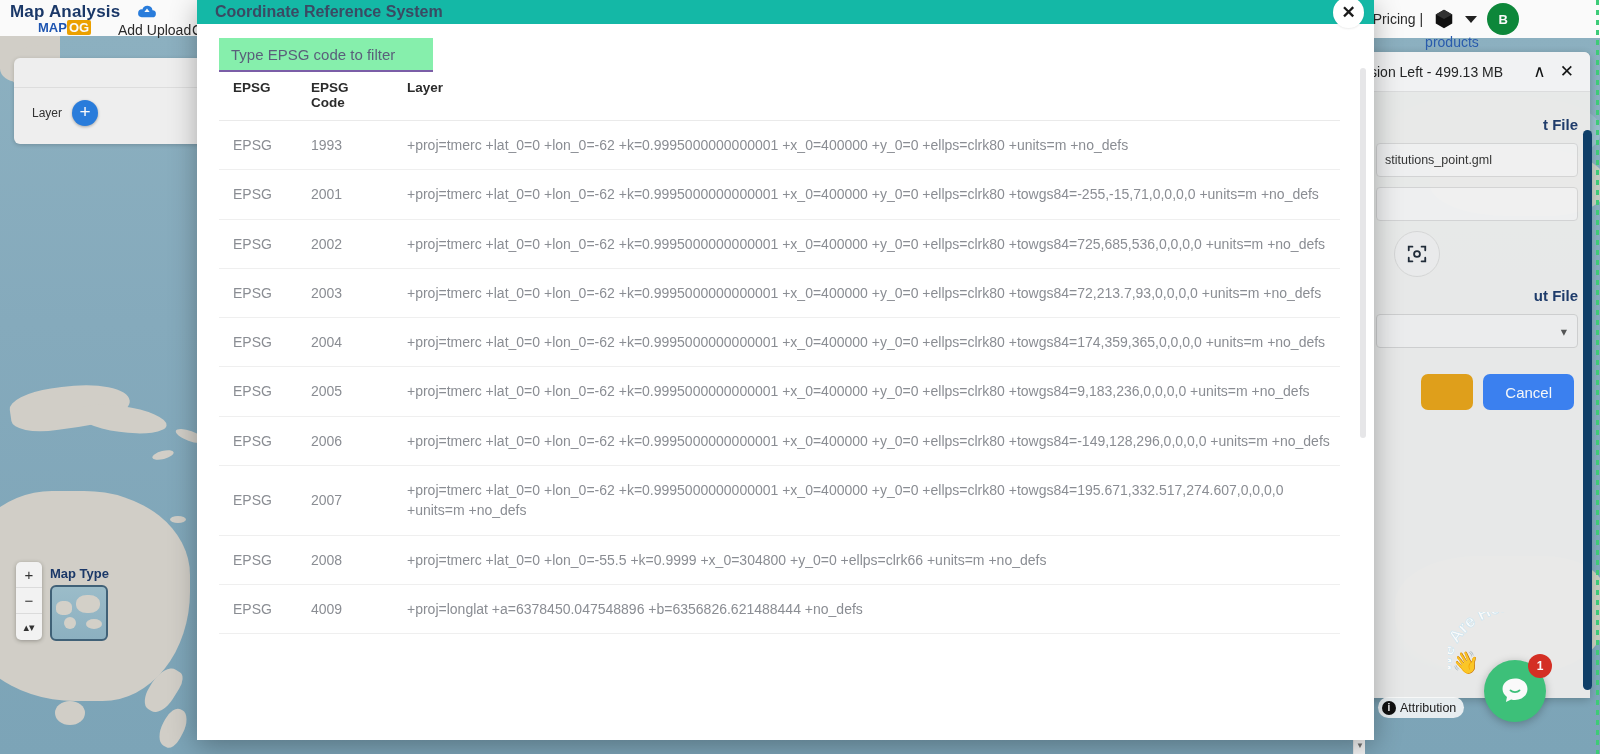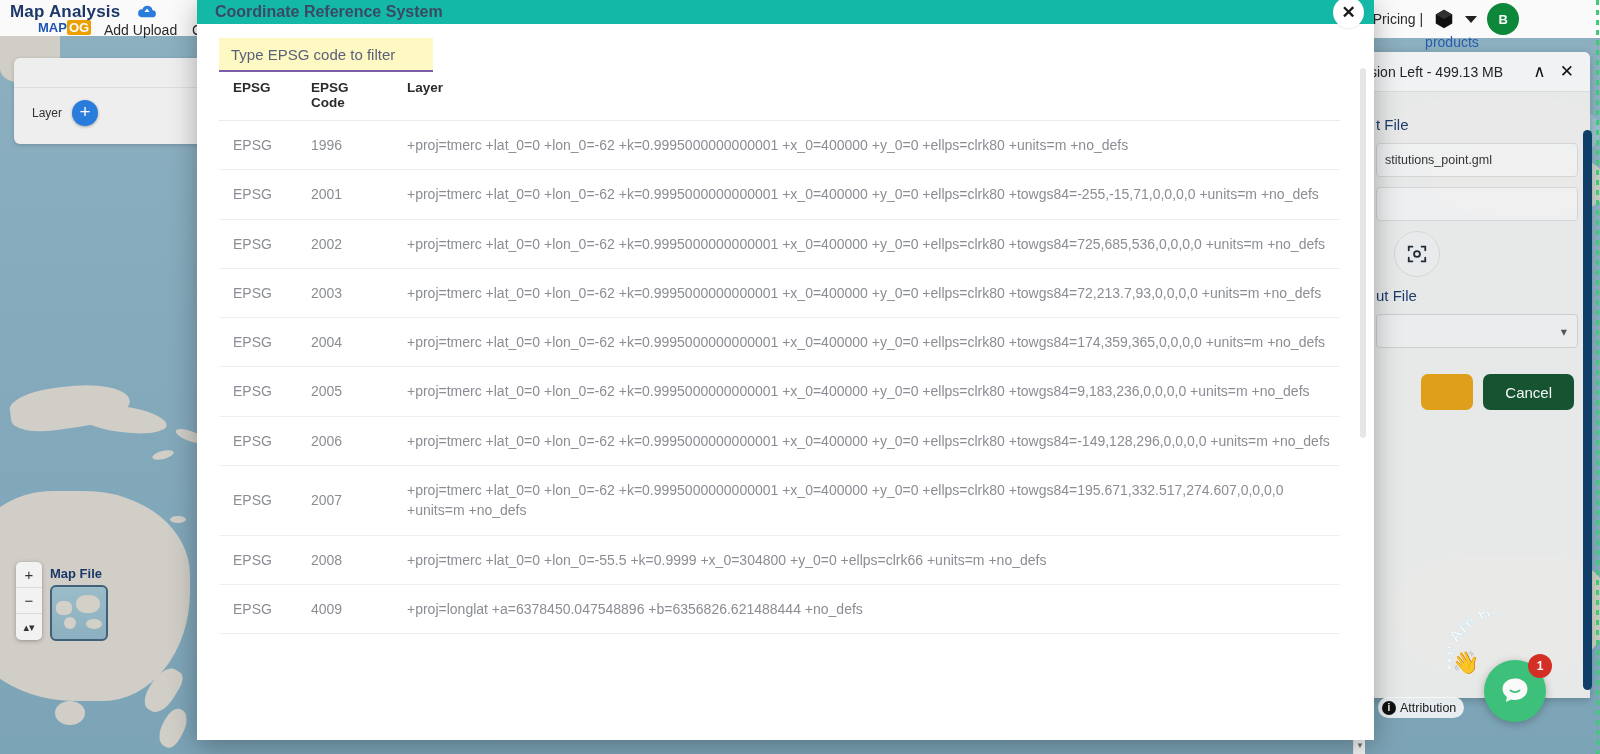--- a/index.html
+++ b/index.html
@@ -113,40 +113,40 @@
     background: #f0f0ef; border-radius: 6px 6px 0 0; box-shadow: 0 2px 10px rgba(0,0,0,.22);
     z-index: 4; overflow: hidden; opacity: .97;
   }
   .tp-head {
     height: 40px; display: flex; align-items: center; justify-content: flex-end;
     gap: 14px; padding-right: 16px; background: #fafafa; border-bottom: 1px solid #e3e3e3;
   }
   .tp-title { font-size: 14px; color: #222; margin-right: auto; padding-left: 6px; white-space: nowrap; }
   .tp-icon { font-size: 17px; color: #111; }
   .tp-body { padding: 14px 12px; }
-  .tp-sec-title { font-size: 15px; font-weight: normal; color: #1c3a6b; margin: 10px 0 10px 0; }
+  .tp-sec-title { font-size: 15px; font-weight: bold; color: #1c3a6b; margin: 10px 0 10px 0; text-align: right; }
   .tp-field {
     height: 34px; border: 1px solid #dadada; border-radius: 4px; background: #f7f7f7;
     font-size: 12.5px; color: #333; display: flex; align-items: center; padding: 0 8px;
     margin-bottom: 10px; white-space: nowrap; overflow: hidden;
   }
   .crs-btn {
     width: 46px; height: 46px; border-radius: 50%; border: 1px solid #dcdcdc;
     background: #f2f2f2; display: flex; align-items: center; justify-content: center;
     margin: 4px 0 10px 18px;
   }
   .tp-select {
     height: 34px; border: 1px solid #d5d5d5; border-radius: 4px; background: #f4f4f4;
     display: flex; align-items: center; justify-content: flex-end; padding-right: 10px;
     margin-bottom: 12px; font-size: 12.5px; color:#555;
   }
   .tp-actions { display: flex; gap: 10px; justify-content: flex-end; padding: 14px 4px 0 0; }
   .btn-run { background: #e8a317; color: #fff; border-radius: 7px; height: 36px; min-width: 52px;
              display:flex;align-items:center;justify-content:center;font-size:15px; padding: 0 14px; }
-  .btn-cancel { background: #14532d; color: #fff; border-radius: 7px; height: 36px;
+  .btn-cancel { background: #3b82f6; color: #fff; border-radius: 7px; height: 36px;
              display:flex;align-items:center;justify-content:center;font-size:15px; padding: 0 22px; }
 
   
   .attribution {
     position: absolute; left: 1378px; top: 697px; height: 21px; background: rgba(255,255,255,.85);
     border-radius: 11px; display: flex; align-items: center; gap: 4px; padding: 0 8px 0 4px; z-index: 7;
   }
   .attr-i { width: 14px; height: 14px; border-radius: 50%; background: #111; color:#fff;
             font-size: 10px; line-height: 14px; text-align: center; font-weight: bold; }
   .attr-txt { font-size: 12.5px; color: #222; }
@@ -193,21 +193,21 @@
   }
   .modal-title { font-size: 16px; color: #3a4a63; }
   .modal-close {
     margin-left: auto; width: 31px; height: 31px; border-radius: 50%; background: #fff;
     display: flex; align-items: center; justify-content: center;
     font-size: 17px; color: #1a1a1a; box-shadow: 0 1px 2px rgba(0,0,0,.08);
   }
   .modal-body { flex: 1 1 auto; position: relative; overflow: hidden; padding: 0 0 0 0; }
   .filter-wrap { padding: 14px 0 0 22px; }
   .filter-input {
-    width: 214px; height: 34px; background: #fef9c3; border: none;
+    width: 214px; height: 34px; background: #86efac; border: none;
     border-bottom: 2px solid #7b5ea7; font-size: 15px; color: #5a5f7a;
     padding: 0 12px; font-family: "Liberation Sans", sans-serif; outline: none;
   }
   .filter-input::placeholder { color: #5a5f7a; }
 
   table.crs { width: 1121px; margin-left: 22px; border-collapse: collapse; table-layout: fixed; }
   table.crs th {
     text-align: left; font-size: 13.5px; color: #2b2b2b; font-weight: bold;
     padding: 8px 8px 10px 14px; vertical-align: top; border-bottom: 1px solid #eaeaea;
   }
@@ -249,38 +249,38 @@
     <div class="brand-wrap">
       <div class="brand-title">Map Analysis</div>
       <div class="brand-logo">
         <span>MAP</span><span class="og">OG</span>
       </div>
     </div>
     <svg class="cloud-ico" viewBox="0 0 24 16">
       <path d="M6 14h12a4 4 0 0 0 .3-8 6 6 0 0 0-11.6-1A4 4 0 0 0 6 14z" fill="#2a7fe0"></path>
       <path d="M12 4l3 4h-6z" fill="#fff"></path>
     </svg>
-    <div class="topnav-item" style="left:104px; top:22px;">Add Upload</div>
+    <div class="topnav-item" style="left:118px; top:22px;">Add Upload</div>
     <div class="topnav-item" style="left:192px; top:22px;">C</div>
 
     <div class="layer-card">
       <div class="hdr"></div>
       <div class="layer-row">
         <span class="layer-label">Layer</span>
         <span class="plus-btn">+</span>
       </div>
     </div>
 
     <div class="zoom-ctl">
       <div>+</div>
       <div>−</div>
       <div>▴▾</div>
     </div>
     <div class="maptype-wrap">
-      <div class="maptype-label">Map File</div>
+      <div class="maptype-label">Map Type</div>
       <div class="maptype-thumb">
         <i style="left:4px;top:14px;width:16px;height:14px;border-radius:40%"></i>
         <i style="left:24px;top:8px;width:24px;height:18px;border-radius:45%"></i>
         <i style="left:12px;top:30px;width:12px;height:12px;border-radius:50%"></i>
         <i style="left:34px;top:32px;width:16px;height:10px;border-radius:50%"></i>
       </div>
     </div>
 
     <div class="right-header">
       <span class="rh-text">Q  Pricing |</span>
@@ -372,21 +372,21 @@
         <thead>
           <tr>
             <th>EPSG</th>
             <th>EPSG Code</th>
             <th>Layer</th>
           </tr>
         </thead>
         <tbody id="crs-rows">
             <tr>
               <td>EPSG</td>
-              <td>1996</td>
+              <td>1993</td>
               <td>+proj=tmerc +lat_0=0 +lon_0=-62 +k=0.9995000000000001 +x_0=400000 +y_0=0 +ellps=clrk80 +units=m +no_defs</td>
             </tr>
             <tr>
               <td>EPSG</td>
               <td>2001</td>
               <td>+proj=tmerc +lat_0=0 +lon_0=-62 +k=0.9995000000000001 +x_0=400000 +y_0=0 +ellps=clrk80 +towgs84=-255,-15,71,0,0,0,0 +units=m +no_defs</td>
             </tr>
             <tr>
               <td>EPSG</td>
               <td>2002</td>

